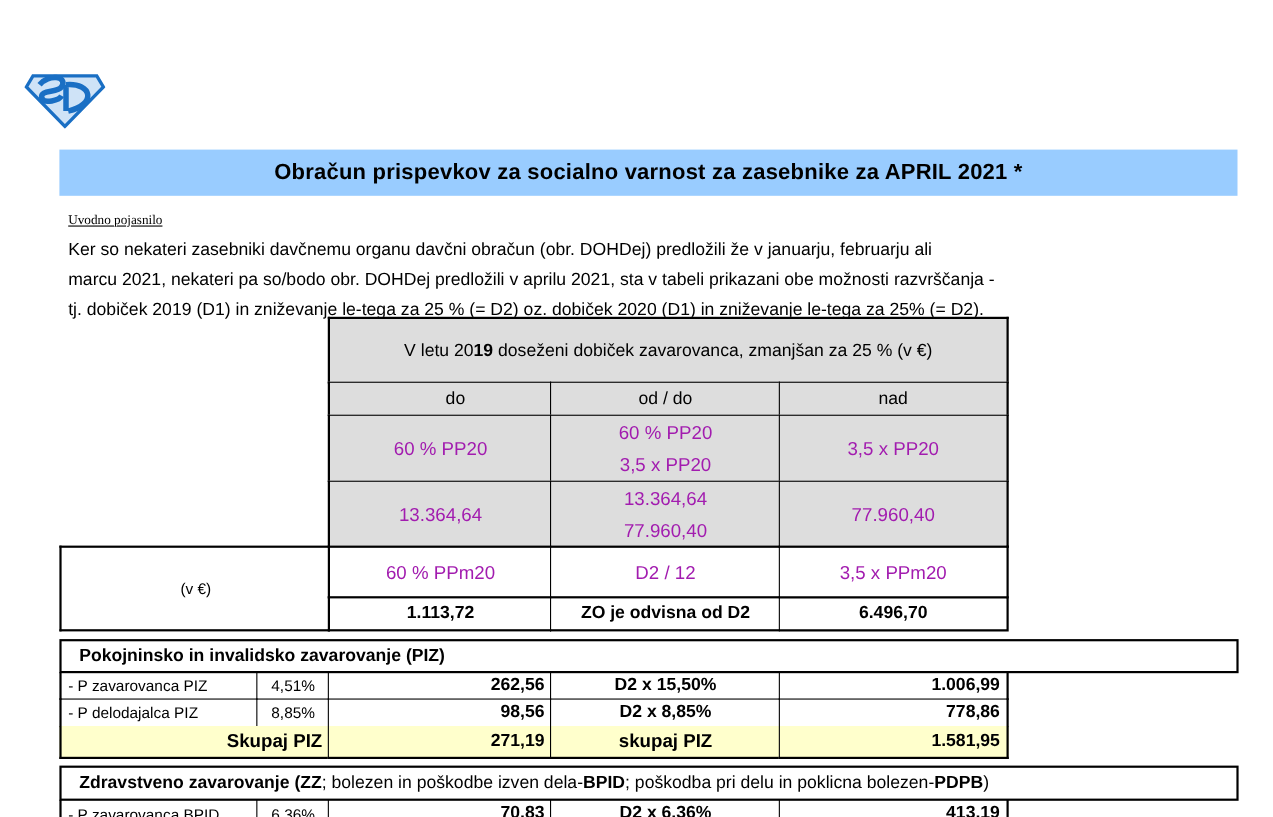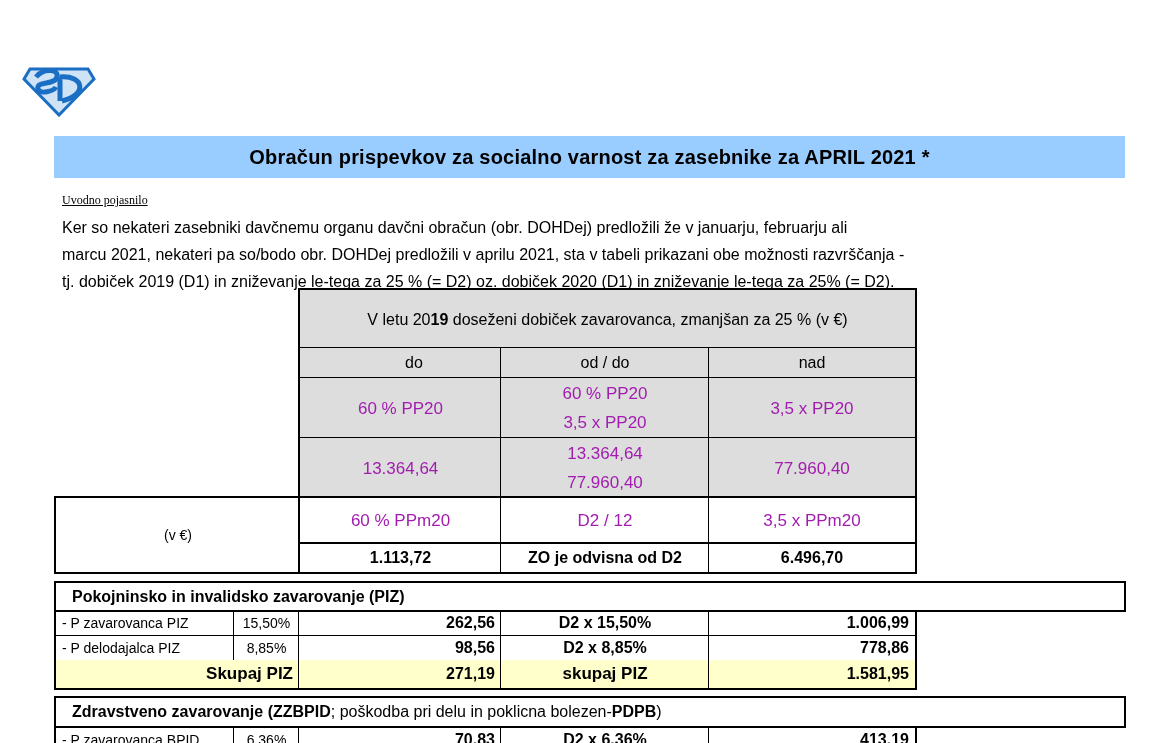--- a/index.html
+++ b/index.html
@@ -88,39 +88,40 @@
 <div class="cell bl bt lbl" style="left:298px; top:496px; width:203px; height:48px;">60 % PPm20</div>
 <div class="cell thin-bl bt lbl" style="left:500px; top:496px; width:209px; height:48px;">D2 / 12</div>
 <div class="cell thin-bl br bt lbl" style="left:708px; top:496px; width:209px; height:48px;">3,5 x PPm20</div>
 <div class="cell bl bt bb bold" style="left:298px; top:542px; width:203px; height:32px; font-size:16px;">1.113,72</div>
 <div class="cell thin-bl bt bb bold" style="left:500px; top:542px; width:209px; height:32px; font-size:16px;">ZO je odvisna od D2</div>
 <div class="cell thin-bl br bt bb bold" style="left:708px; top:542px; width:209px; height:32px; font-size:16px;">6.496,70</div>
 
 <div class="cell bl br bt bb sec-head" style="left:54px; top:581px; width:1072px; height:31px;">Pokojninsko in invalidsko zavarovanje (PIZ)</div>
 
 <div class="cell bl thin-bb left small" style="left:54px; top:611px; width:180px; height:25px;">- P zavarovanca PIZ</div>
-<div class="cell thin-bl thin-bb small" style="left:233px; top:611px; width:66px; height:25px;">15,50%</div>
+<div class="cell thin-bl thin-bb small" style="left:233px; top:611px; width:66px; height:25px;">4,51%</div>
 <div class="cell thin-bl thin-bb right bold" style="left:298px; top:611px; width:203px; height:25px; font-size:16px;">262,56</div>
 <div class="cell thin-bl thin-bb bold" style="left:500px; top:611px; width:209px; height:25px; font-size:16px;">D2 x 15,50%</div>
 <div class="cell thin-bl br thin-bb right bold" style="left:708px; top:611px; width:209px; height:25px; font-size:16px;">1.006,99</div>
 
 <div class="cell bl thin-bb left small" style="left:54px; top:635px; width:180px; height:26px;">- P delodajalca PIZ</div>
 <div class="cell thin-bl thin-bb small" style="left:233px; top:635px; width:66px; height:26px;">8,85%</div>
 <div class="cell thin-bl thin-bb right bold" style="left:298px; top:635px; width:203px; height:26px; font-size:16px;">98,56</div>
 <div class="cell thin-bl thin-bb bold" style="left:500px; top:635px; width:209px; height:26px; font-size:16px;">D2 x 8,85%</div>
 <div class="cell thin-bl br thin-bb right bold" style="left:708px; top:635px; width:209px; height:26px; font-size:16px;">778,86</div>
 
 <div class="cell yellow bl bb right bold" style="left:54px; top:660px; width:245px; height:30px; font-size:17px;">Skupaj  PIZ</div>
 <div class="cell yellow thin-bl bb right bold" style="left:298px; top:660px; width:203px; height:30px; font-size:16px;">271,19</div>
 <div class="cell yellow thin-bl bb bold" style="left:500px; top:660px; width:209px; height:30px; font-size:17px;">skupaj PIZ</div>
 <div class="cell yellow thin-bl br bb right bold" style="left:708px; top:660px; width:209px; height:30px; font-size:16px;">1.581,95</div>
 
 <div class="cell bl br bt bb sec-head" style="left:54px; top:696px; width:1072px; height:32px; font-weight:normal;">
   <b>Zdravstveno zavarovanje (</b>
     <b>ZZ</b>
+    <span>; bolezen in poškodbe izven dela-</span>
     <b>BPID</b>
     <span>; poškodba pri delu in poklicna bolezen-</span>
     <b>PDPB</b>
     <span>)</span>
 </div>
 
 <div class="cell bl left small" style="left:54px; top:727px; width:180px; height:25px;">- P zavarovanca BPID</div>
 <div class="cell thin-bl small" style="left:233px; top:727px; width:66px; height:25px;">6,36%</div>
 <div class="cell thin-bl right bold" style="left:298px; top:727px; width:203px; height:25px; font-size:16px;">70,83</div>
 <div class="cell thin-bl bold" style="left:500px; top:727px; width:209px; height:25px; font-size:16px;">D2 x 6,36%</div>

